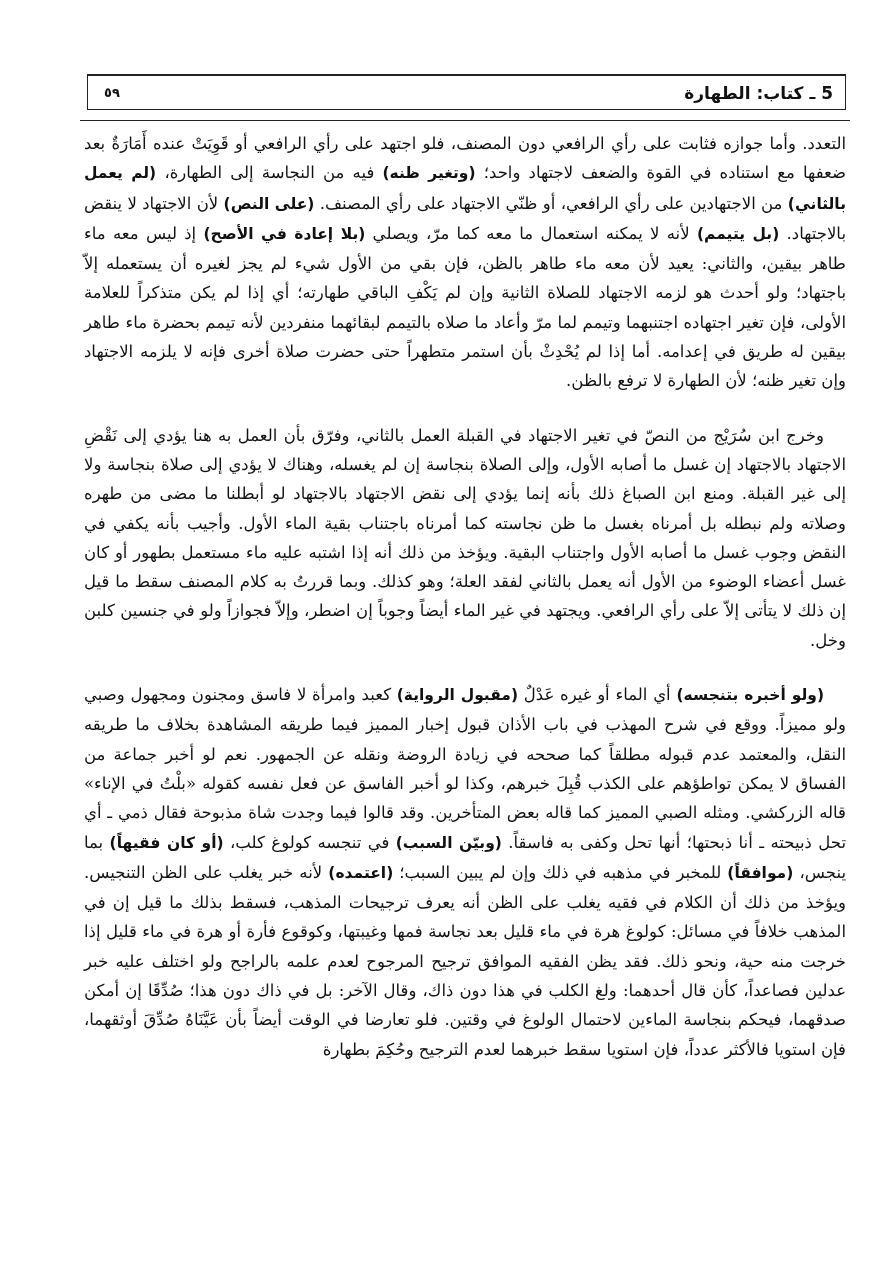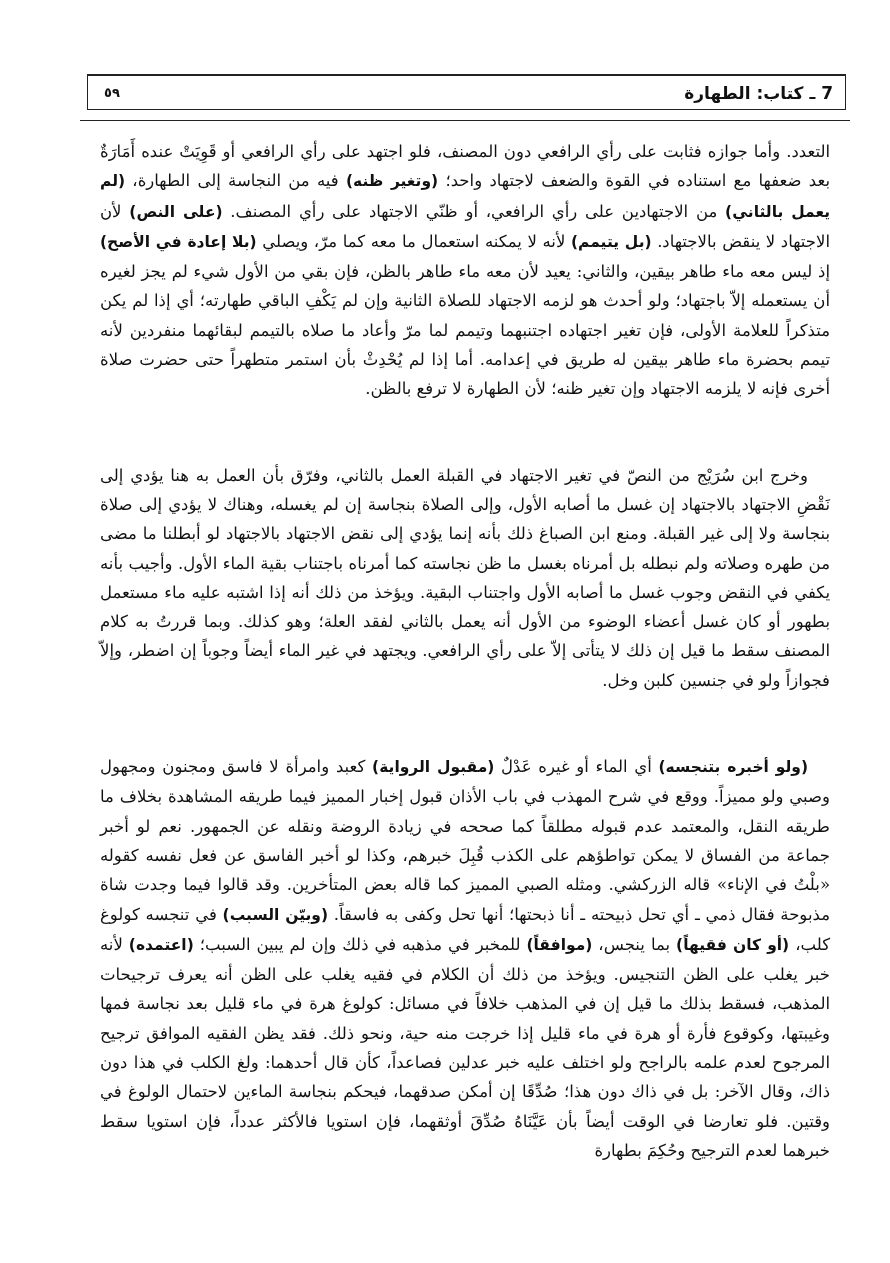--- a/index.html
+++ b/index.html
@@ -52,21 +52,21 @@
     text-align-last: right;
     padding: 0 4px;
   }
   .rule {
     margin: 10px 0 8px 0;
     border: none;
     border-top: 1.5px solid #222;
     height: 0;
   }
   .sharh p {
-    margin: 16px;
+    margin: 0;
     font-size: 16.5px;
     line-height: 29.3px;
     text-align: justify;
     text-align-last: right;
     padding: 0 4px;
   }
   .sharh .gap {
     height: 25px;
   }
   .sharh p.indent {
@@ -77,21 +77,21 @@
     font-weight: bold;
     font-size: 15.5px;
   }
 </style>
 </head>
 <body>
 
 <div class="page">
 
   <div class="header-box">
-    <span class="chapter-title">7 ـ كتاب: الطهارة</span>
+    <span class="chapter-title">5 ـ كتاب: الطهارة</span>
     <span class="page-number">٥٩</span>
   </div>
 
 
   <hr class="rule">
 
   <div class="sharh">
 
     <p><span>التعدد. وأما جوازه فثابت على رأي الرافعي دون المصنف، فلو اجتهد على رأي الرافعي أو قَوِيَتْ عنده أَمَارَةٌ بعد ضعفها مع استناده في القوة والضعف لاجتهاد واحد؛ </span><b class="lemma">(وتغير ظنه)</b><span> فيه من النجاسة إلى الطهارة، </span><b class="lemma">(لم يعمل بالثاني)</b><span> من الاجتهادين على رأي الرافعي، أو ظنّي الاجتهاد على رأي المصنف. </span><b class="lemma">(على النص)</b><span> لأن الاجتهاد لا ينقض بالاجتهاد. </span><b class="lemma">(بل يتيمم)</b><span> لأنه لا يمكنه استعمال ما معه كما مرّ، ويصلي </span><b class="lemma">(بلا إعادة في الأصح)</b><span> إذ ليس معه ماء طاهر بيقين، والثاني: يعيد لأن معه ماء طاهر بالظن، فإن بقي من الأول شيء لم يجز لغيره أن يستعمله إلاّ باجتهاد؛ ولو أحدث هو لزمه الاجتهاد للصلاة الثانية وإن لم يَكْفِ الباقي طهارته؛ أي إذا لم يكن متذكراً للعلامة الأولى، فإن تغير اجتهاده اجتنبهما وتيمم لما مرّ وأعاد ما صلاه بالتيمم لبقائهما منفردين لأنه تيمم بحضرة ماء طاهر بيقين له طريق في إعدامه. أما إذا لم يُحْدِثْ بأن استمر متطهراً حتى حضرت صلاة أخرى فإنه لا يلزمه الاجتهاد وإن تغير ظنه؛ لأن الطهارة لا ترفع بالظن.</span></p>
 

